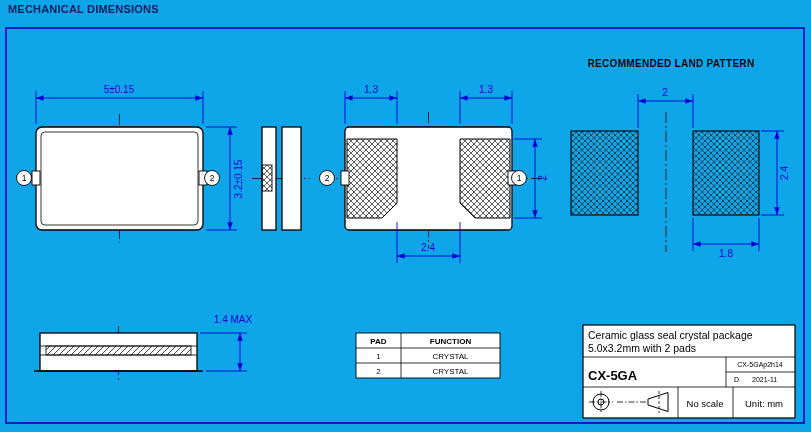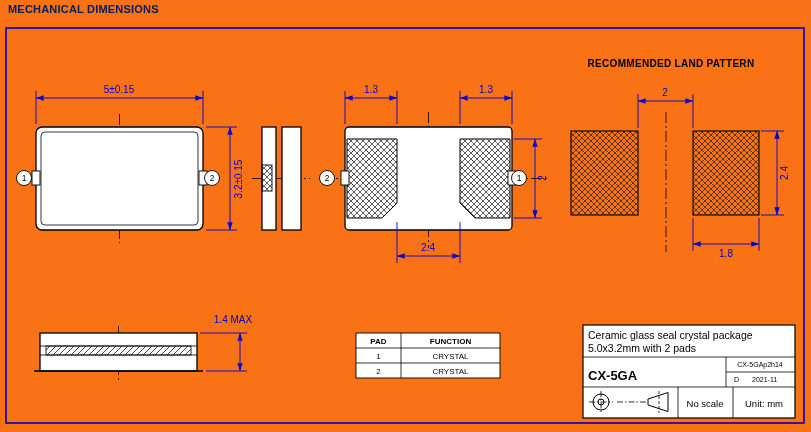--- a/index.html
+++ b/index.html
@@ -1,18 +1,18 @@
 <!DOCTYPE html>
 <html><head>
 <meta charset="utf-8">
 <style>
   *{box-sizing:border-box}
   html,body{margin:0;padding:0;background:#ffffff}
   body{font-family:"Liberation Sans",sans-serif}
-  .page{position:relative;width:811px;height:432px;background:#f97316;overflow:hidden}
+  .page{position:relative;width:811px;height:432px;background:#0ea5e9;overflow:hidden}
   .doc-title{position:absolute;left:8px;top:3px;font-size:11px;font-weight:bold;color:#002060;letter-spacing:.2px}
   .drawing{position:absolute;left:0;top:0}
   svg text{font-family:"Liberation Sans",sans-serif}
   .blf{stroke:#000;stroke-width:1.3;fill:#fff}
   .thin{stroke:#000;stroke-width:.8;fill:none}
   .thinf{stroke:#000;stroke-width:.9;fill:#fff}
   .cl{stroke:#000;stroke-width:.8;fill:none;stroke-dasharray:11 3 2 3}
   .cls{stroke:#000;stroke-width:.8;fill:none;stroke-dasharray:6 2 1.5 2}
   .ext{stroke:#0000d4;stroke-width:.9;fill:none}
   .dim{stroke:#0000d4;stroke-width:.9;fill:none}

